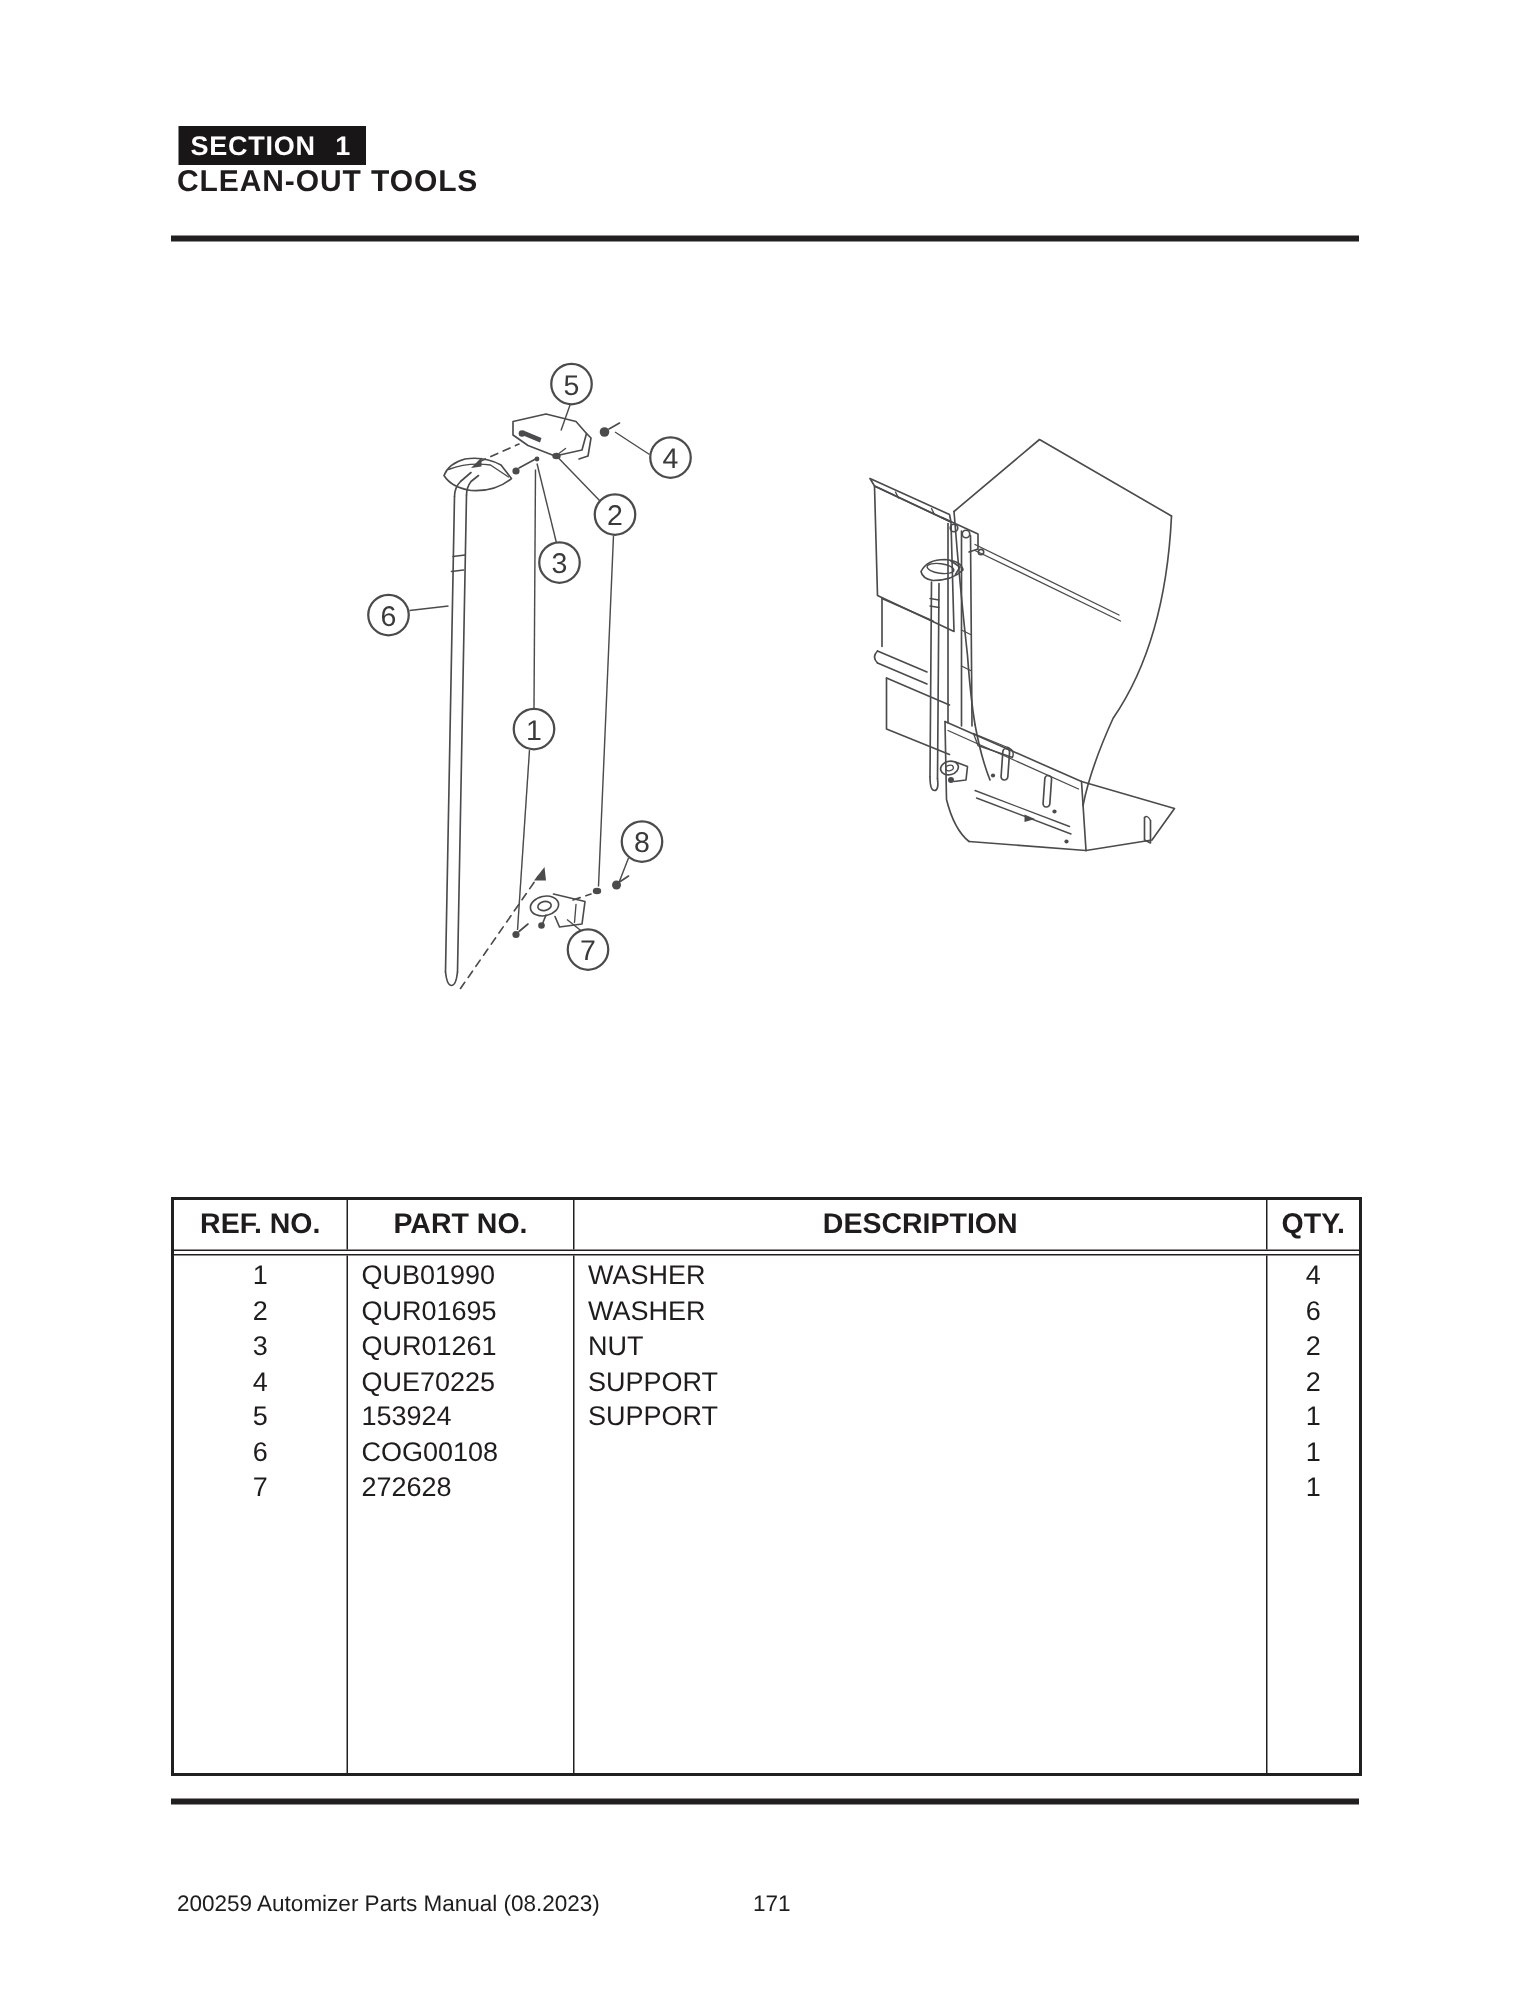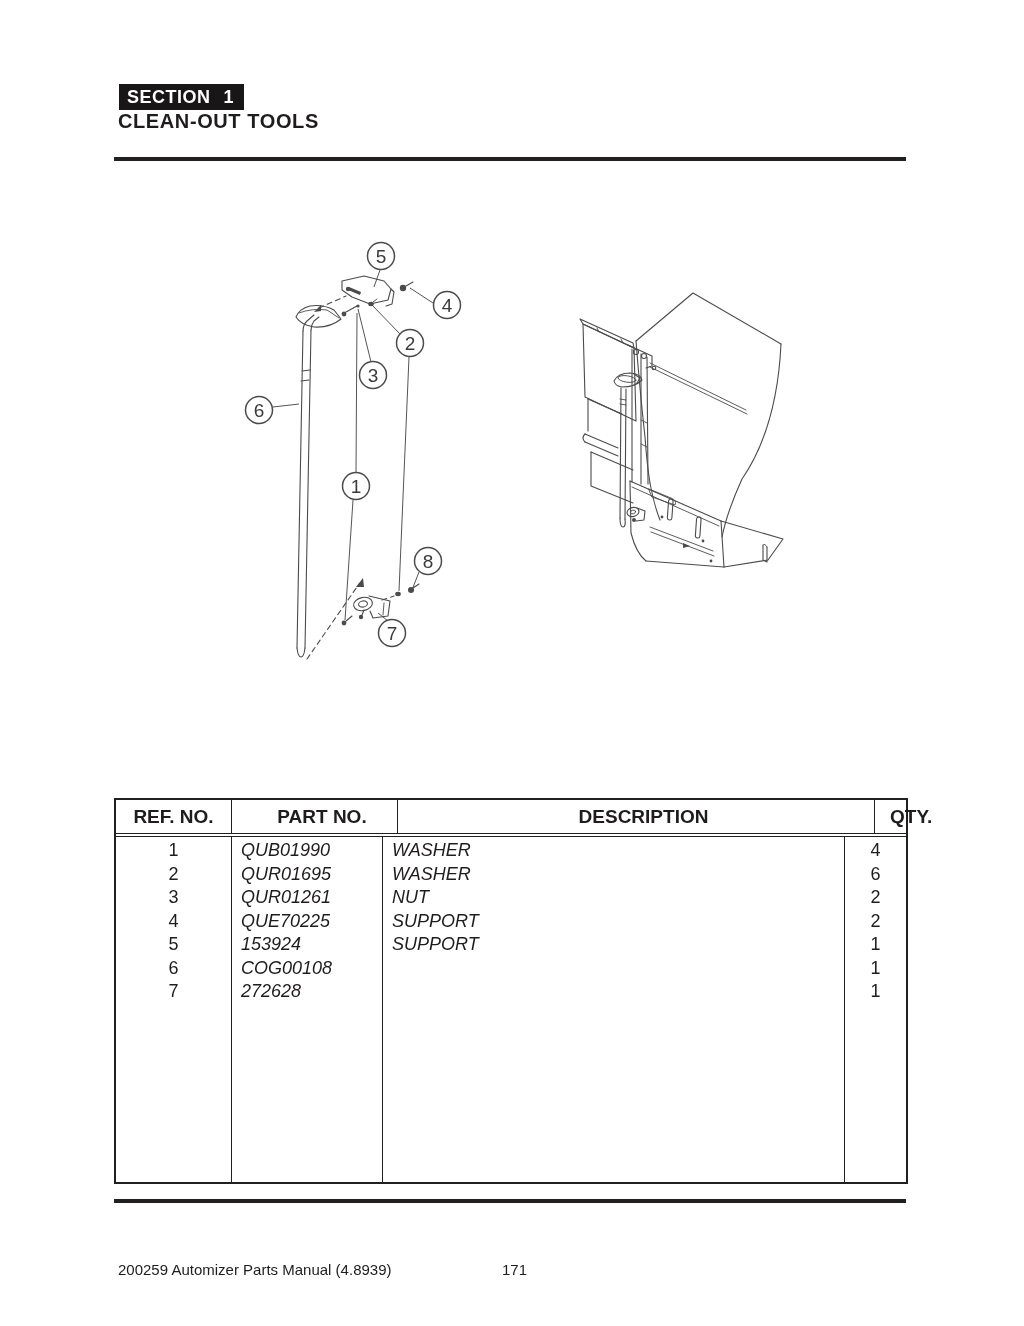--- a/index.html
+++ b/index.html
@@ -30,36 +30,35 @@
   .co circle{fill:#ffffff;stroke:#4b4b4d;stroke-width:1.5;}
   .co text{fill:#3a3a3c;font-family:"Liberation Sans",sans-serif;font-size:19px;text-anchor:middle;}
   
   .parts-table{
     left:114px;top:798px;width:794px;height:386px;border:2.5px solid #221f20;
     box-sizing:border-box;background:#fff;
   }
   .pt-head{
     display:grid;grid-template-columns:116px 151px 462px 1fr;height:33px;
     border-bottom:4px double #221f20;
-    gap:15px;
   }
   .pt-head .cell{
     display:flex;align-items:center;justify-content:center;
     font-weight:bold;font-size:19px;border-right:1.5px solid #221f20;
   }
   .pt-head .cell:last-child{border-right:none;text-align:right;}
   .pt-body{
     display:grid;grid-template-columns:116px 151px 462px 1fr;
     height:calc(100% - 37px);
   }
   .pt-col{border-right:1.5px solid #221f20;padding-top:2px;}
   .pt-col:last-child{border-right:none;}
   .pt-col div{height:23.5px;line-height:23.5px;font-size:18px;white-space:nowrap;}
   .col-center div{text-align:center;}
-  .col-left div{text-align:left;padding-left:9px;font-style:italic;}
+  .col-left div{text-align:left;padding-left:9px;}
   
   .footer-text{top:1261px;font-size:15px;white-space:nowrap;}
   .footer-manual{left:118px;}
   .footer-page{left:502px;text-align:right;}
 </style>
 </head>
 <body>
 
 <div class="abs section-badge">
   <span>SECTION</span>
@@ -271,14 +270,14 @@
       <div>2</div>
       <div>1</div>
       <div>1</div>
       <div>1</div>
     </div>
   </div>
 </div>
 
 <div class="abs rule rule-bottom"></div>
 
-<div class="abs footer-text footer-manual">200259 Automizer Parts Manual (4.8939)</div>
+<div class="abs footer-text footer-manual">200259 Automizer Parts Manual (08.2023)</div>
 <div class="abs footer-text footer-page">171</div>
 
 </body></html>

